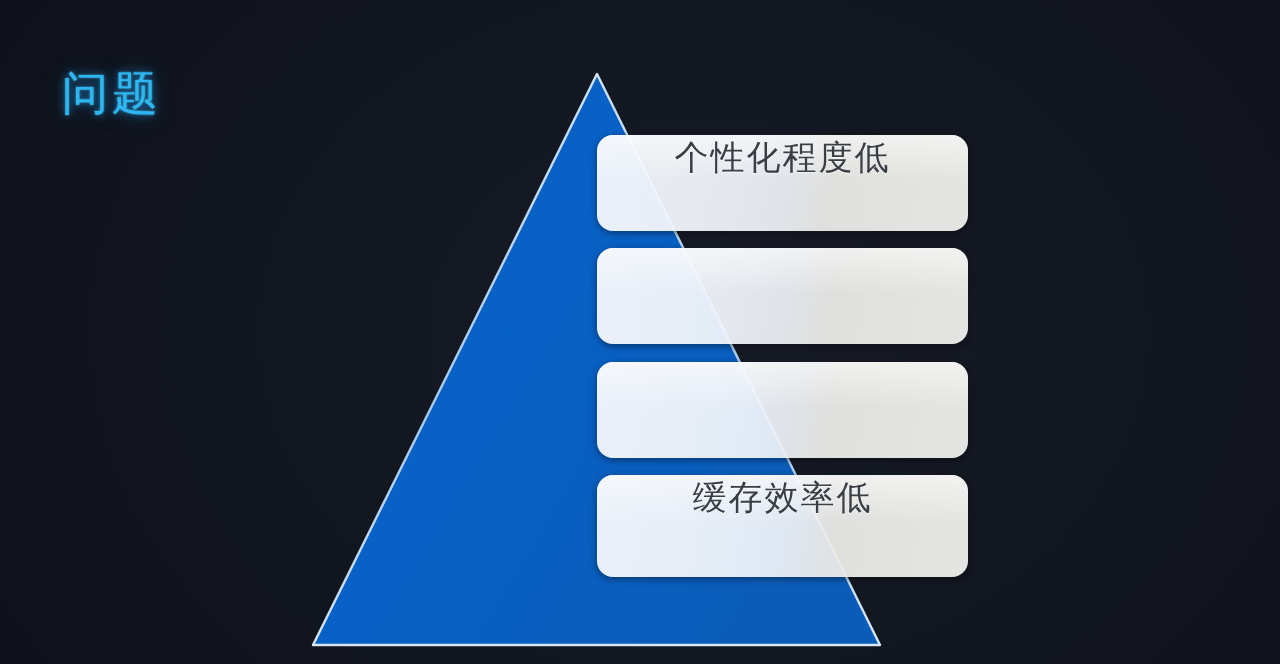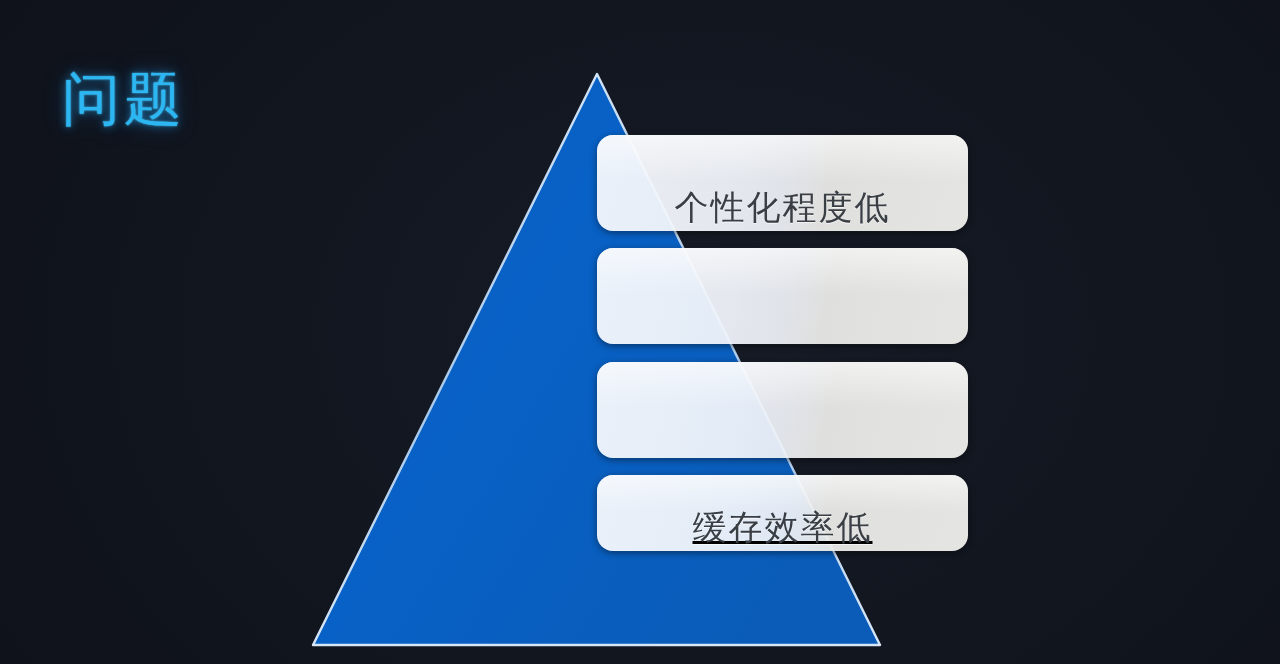--- a/index.html
+++ b/index.html
@@ -13,21 +13,21 @@
     position:relative;
     width:1280px; height:664px;
     background:
       radial-gradient(ellipse 900px 700px at 55% 50%, #161b26 0%, #11151e 60%, #0e1119 100%);
   }
 
   
   #title {
     position:absolute;
     left:62px; top:70px;
-    font-size:58px;
+    font-size:46px;
     font-weight:400;
     letter-spacing:4px;
     color:#2cb7f2;
     text-shadow:
       0 0 2px rgba(70,200,255,0.95),
       0 0 9px rgba(40,170,245,0.65),
       0 0 22px rgba(25,130,230,0.40);
     line-height:1;
     white-space:nowrap;
   }
@@ -40,21 +40,21 @@
   }
 
   
   .box {
     position:absolute;
     left:597px;
     width:371px;
     border-radius:16px;
     overflow:hidden;
     display:flex;
-    align-items:flex-end;
+    align-items:flex-start;
     justify-content:center;
     box-shadow:
       0 2px 7px rgba(0,0,0,0.45),
       0 0 1px rgba(255,255,255,0.25);
   }
   
   .box .panel {
     position:absolute;
     left:0; top:0; right:0; bottom:0;
     background:
@@ -79,21 +79,21 @@
     font-weight:400;
     letter-spacing:2px;
     color:#3a3f46;
     text-shadow:0 1px 0 rgba(255,255,255,0.6);
     white-space:nowrap;
   }
 
   #box-0 { top:135px;  height:96px; }
   #box-1 { top:248px;  height:96px; }
   #box-2 { top:362px;  height:96px; }
-  #box-3 { top:475px;  height:76px;text-decoration:underline; }
+  #box-3 { top:475px;  height:102px; }
 </style>
 </head>
 <body>
 
 <div id="slide">
 
   <div id="title">问题</div>
 
   <svg id="pyramid-layer" viewBox="0 0 1280 664" width="1280" height="664" xmlns="http://www.w3.org/2000/svg">
     <defs>

